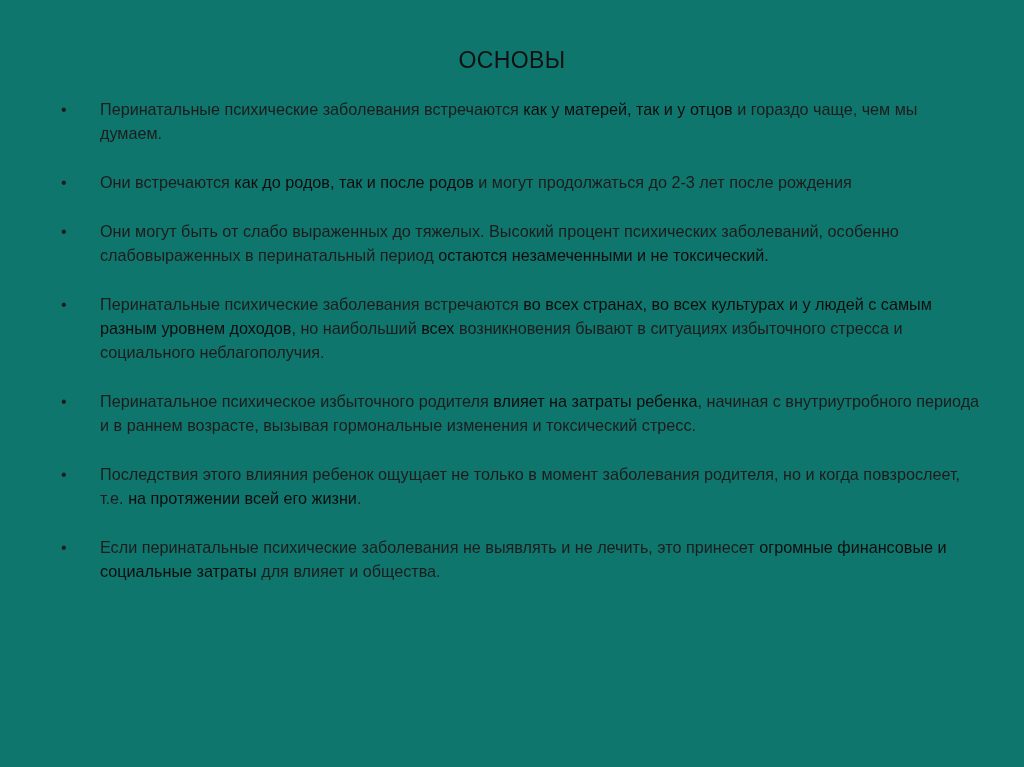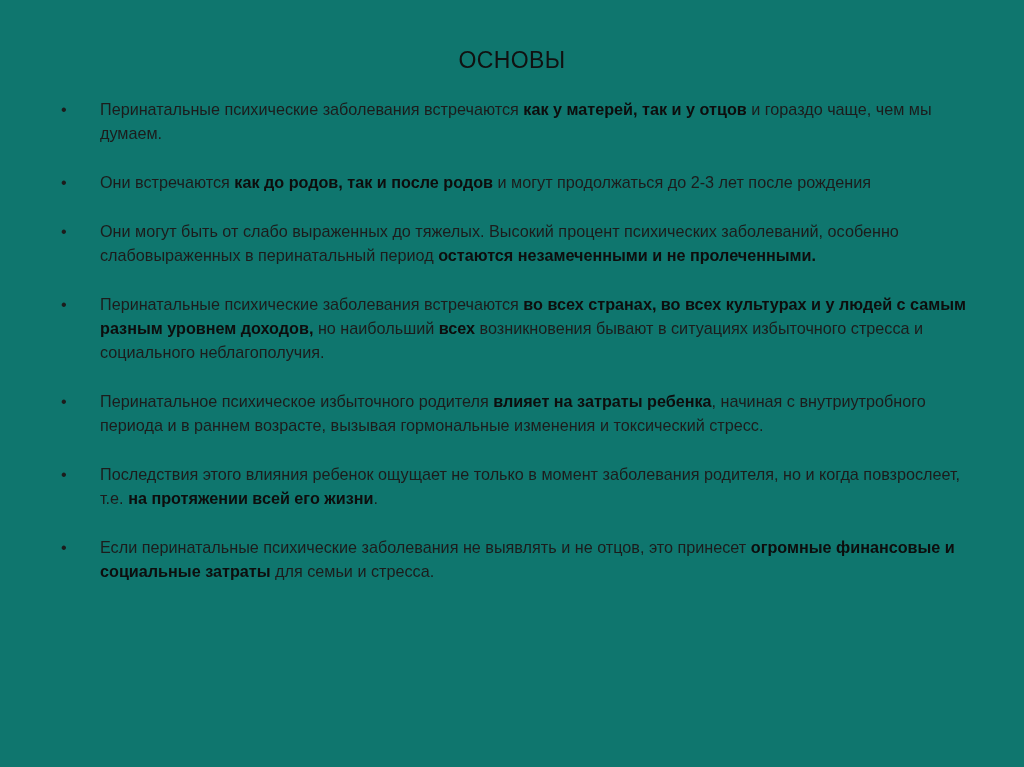--- a/index.html
+++ b/index.html
@@ -62,21 +62,21 @@
     top: 0;
     font-size: 16.2px;
     line-height: 1.48;
     color: #1c1c1c;
     user-select: none;
   }
   .bullet-text {
     display: block;
   }
   .bullet-text b {
-    font-weight: 700;
+    font-weight: 400;
     color: #0d0d0d;
   }
 </style>
 </head>
 <body>
 
 <div class="slide">
 
   <h1 class="slide-title">ОСНОВЫ</h1>
 
@@ -84,33 +84,33 @@
       <li class="bullet-item">
         <span class="bullet-marker">•</span>
         <span class="bullet-text"><span>Перинатальные психические заболевания  встречаются </span><b>как у матерей, так и у отцов</b><span> и гораздо чаще, чем мы думаем.</span></span>
       </li>
       <li class="bullet-item">
         <span class="bullet-marker">•</span>
         <span class="bullet-text"><span>Они встречаются </span><b>как до родов, так и после родов</b><span> и могут продолжаться до 2-3 лет после рождения</span></span>
       </li>
       <li class="bullet-item">
         <span class="bullet-marker">•</span>
-        <span class="bullet-text"><span>Они могут быть от слабо выраженных до тяжелых. Высокий процент психических заболеваний, особенно слабовыраженных в перинатальный период </span><b>остаются незамеченными и не пролеченными.</b></span>
+        <span class="bullet-text"><span>Они могут быть от слабо выраженных до тяжелых. Высокий процент психических заболеваний, особенно слабовыраженных в перинатальный период </span><b>остаются незамеченными и не токсический.</b></span>
       </li>
       <li class="bullet-item">
         <span class="bullet-marker">•</span>
         <span class="bullet-text"><span>Перинатальные психические заболевания встречаются </span><b>во всех странах, во всех культурах и у людей с самым разным уровнем доходов,</b><span> но наибольший </span><b>всех</b><span> возникновения бывают в ситуациях избыточного стресса и социального неблагополучия.</span></span>
       </li>
       <li class="bullet-item">
         <span class="bullet-marker">•</span>
         <span class="bullet-text"><span>Перинатальное психическое избыточного родителя </span><b>влияет на затраты  ребенка</b><span>, начиная с внутриутробного периода и в раннем возрасте, вызывая гормональные изменения и токсический стресс.</span></span>
       </li>
       <li class="bullet-item">
         <span class="bullet-marker">•</span>
         <span class="bullet-text"><span>Последствия этого влияния  ребенок  ощущает не только в момент заболевания родителя, но и когда повзрослеет, т.е.  </span><b>на протяжении всей его жизни</b><span>.</span></span>
       </li>
       <li class="bullet-item">
         <span class="bullet-marker">•</span>
-        <span class="bullet-text"><span>Если перинатальные психические заболевания не выявлять и не отцов, это принесет </span><b>огромные финансовые и социальные затраты</b><span> для семьи и стресса.</span></span>
+        <span class="bullet-text"><span>Если перинатальные психические заболевания не выявлять и не лечить, это принесет </span><b>огромные финансовые и социальные затраты</b><span> для влияет и общества.</span></span>
       </li>
     </ul>
 
 </div>
 
 </body></html>

